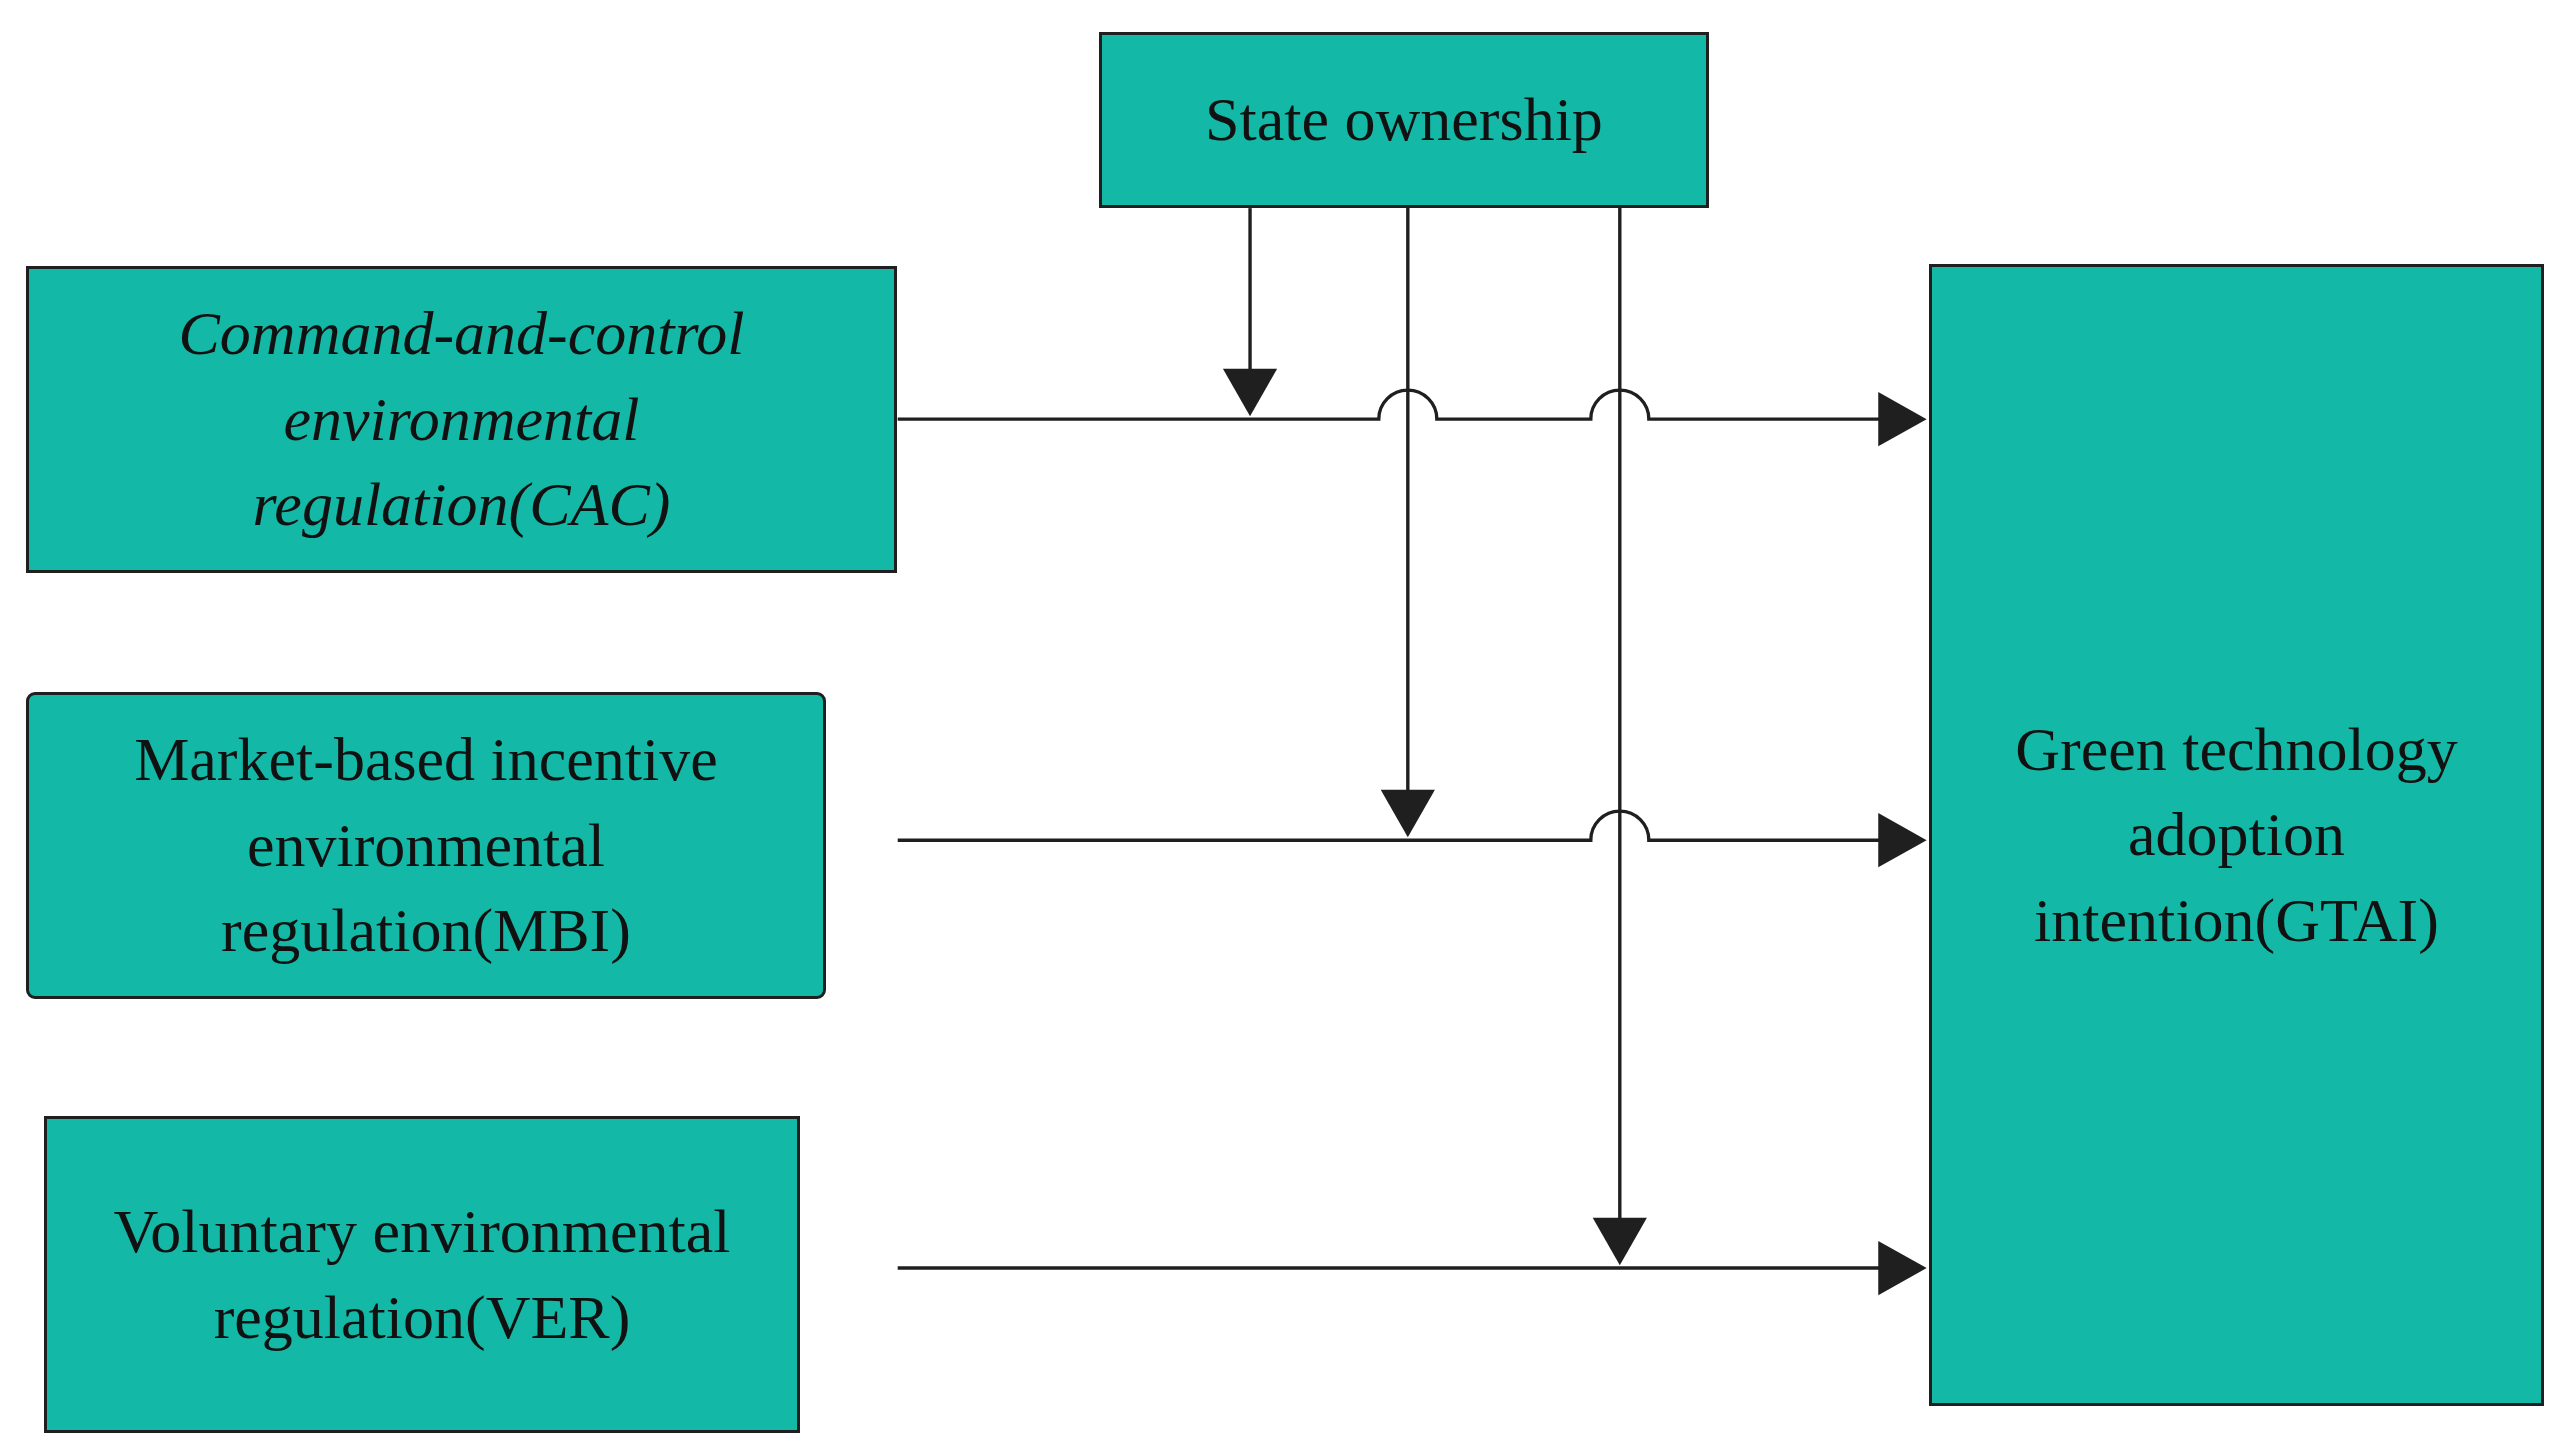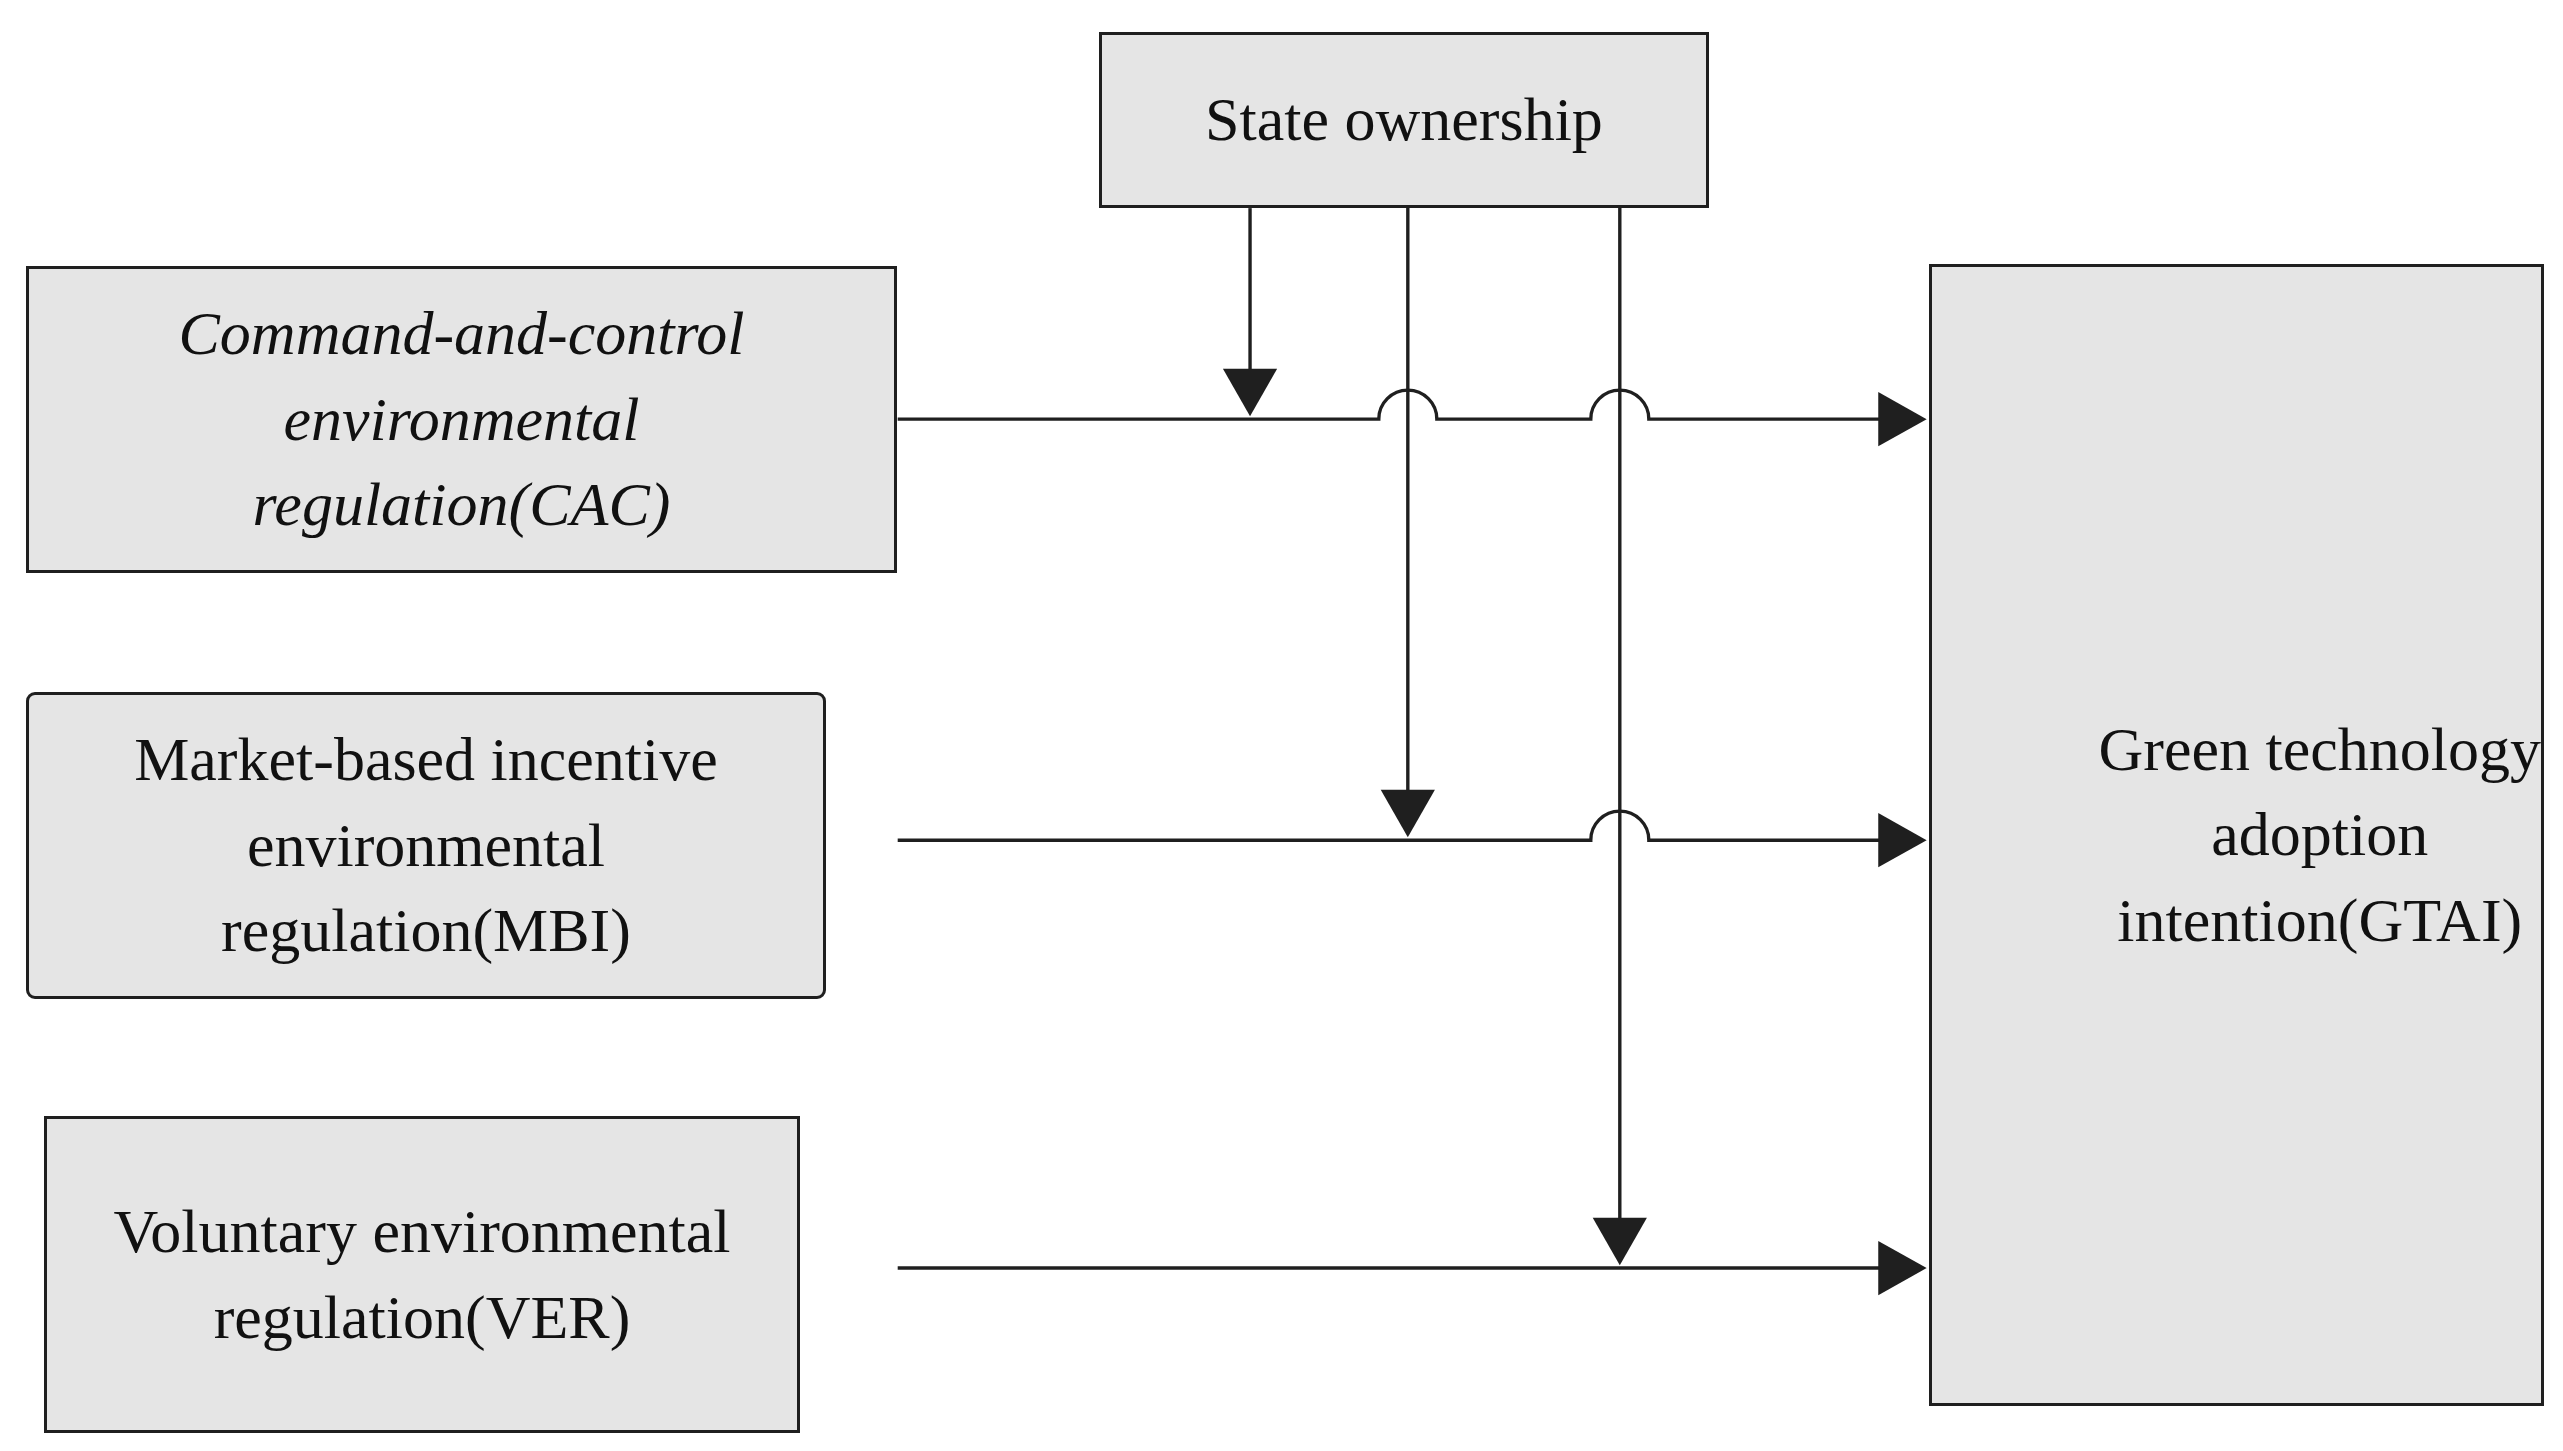--- a/index.html
+++ b/index.html
@@ -11,36 +11,36 @@
     position: relative;
     width: 2563px;
     height: 1451px;
     background: #ffffff;
     font-family: "Liberation Serif", "DejaVu Serif", serif;
     color: #111111;
     overflow: hidden;
   }
   .node {
     position: absolute;
-    background: #e5e5e5;
+    background: #14b8a6;
     border: 3.9px solid #1f1f1f;
     display: flex;
     align-items: center;
     justify-content: center;
     text-align: center;
     white-space: pre-line;
     font-size: 62px;
     line-height: 1.38;
     box-sizing: border-box;
   }
   #state-box { left: 1099px; top: 32px;   width: 610px; height: 176px; }
   #cac-box   { left: 26px;   top: 266px;  width: 871px; height: 307px; font-style: italic; }
   #mbi-box   { left: 26px;   top: 692px;  width: 800px; height: 307px; border-radius: 9px; }
   #ver-box   { left: 44px;   top: 1116px; width: 756px; height: 317px; }
-  #gtai-box  { left: 1929px; top: 264px;  width: 615px; height: 1142px; justify-content: flex-end; }
+  #gtai-box  { left: 1929px; top: 264px;  width: 615px; height: 1142px; }
   .connector-layer {
     position: absolute;
     left: 0; top: 0;
     width: 2563px;
     height: 1451px;
     pointer-events: none;
   }
   .edge {
     fill: none;
     stroke: #1f1f1f;

